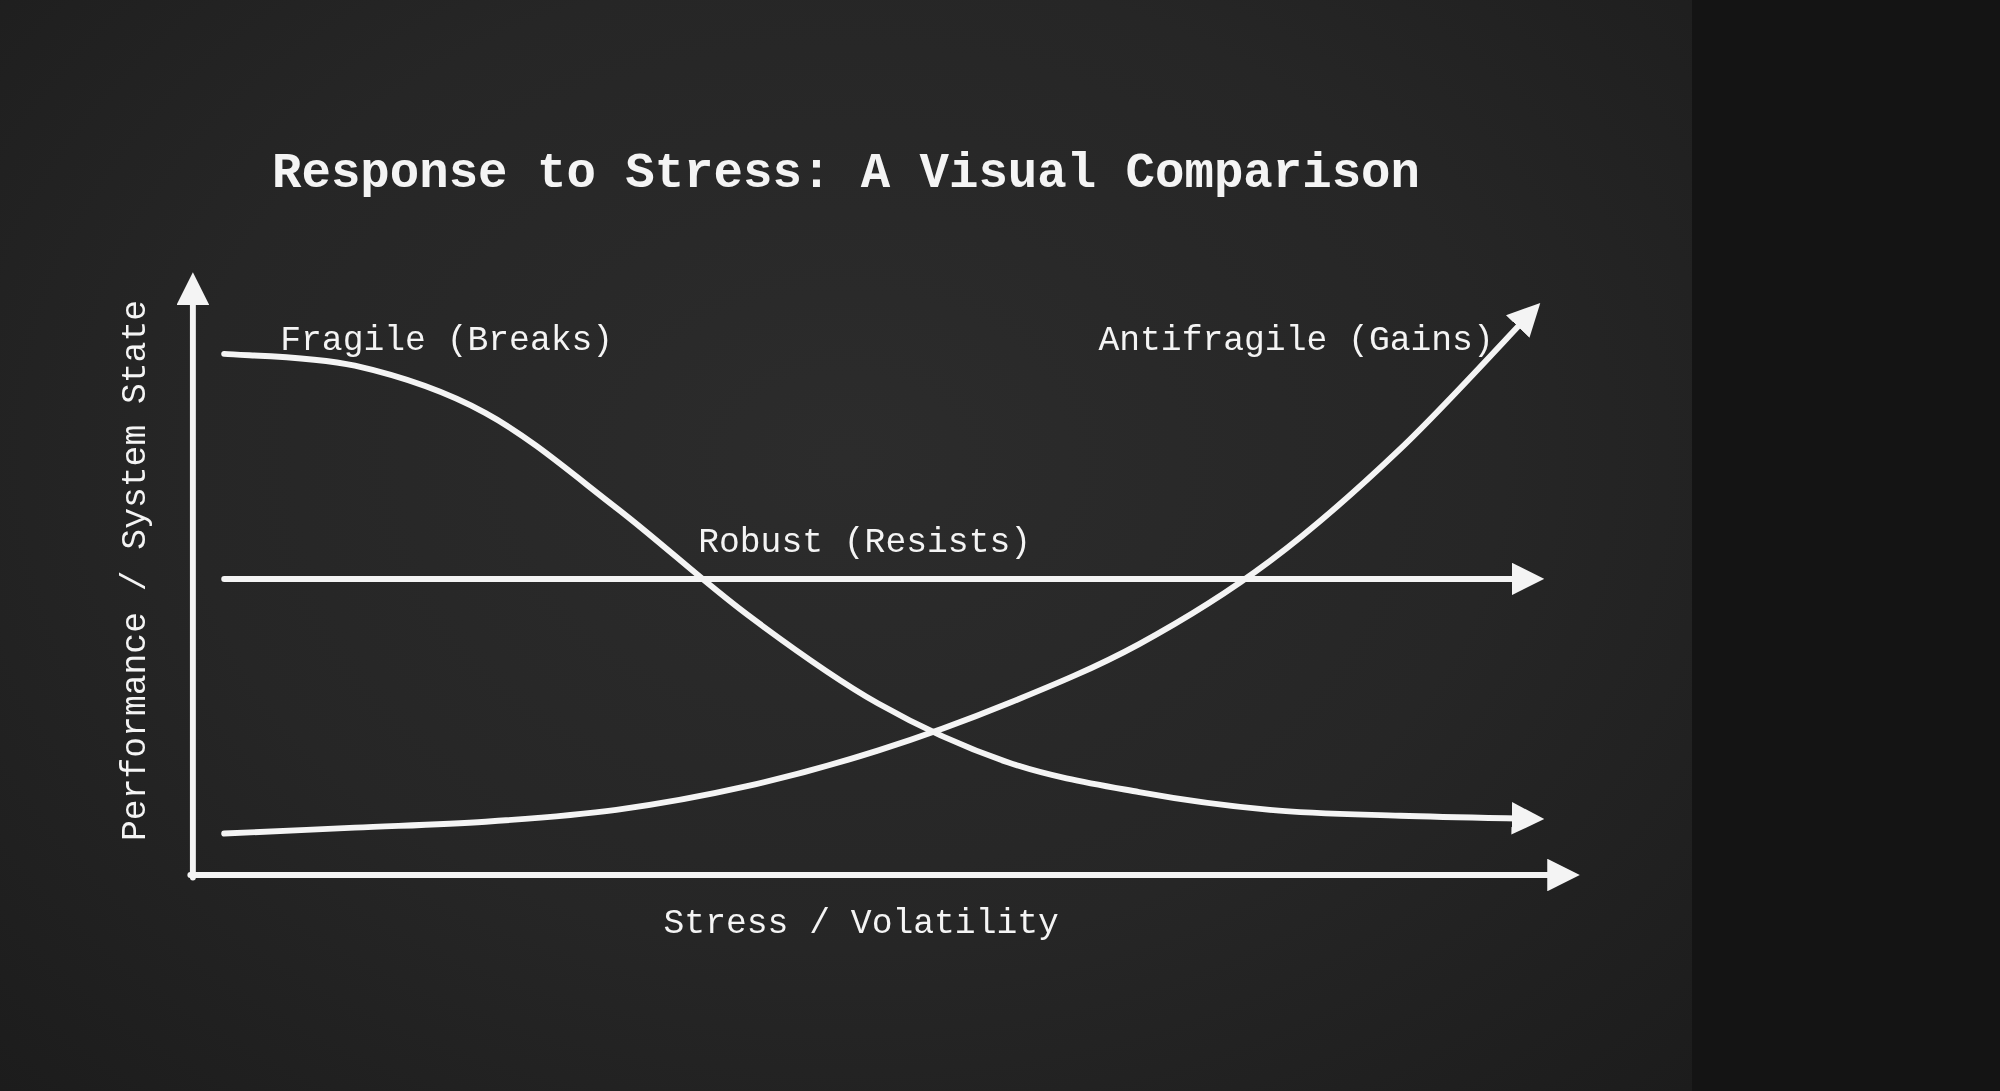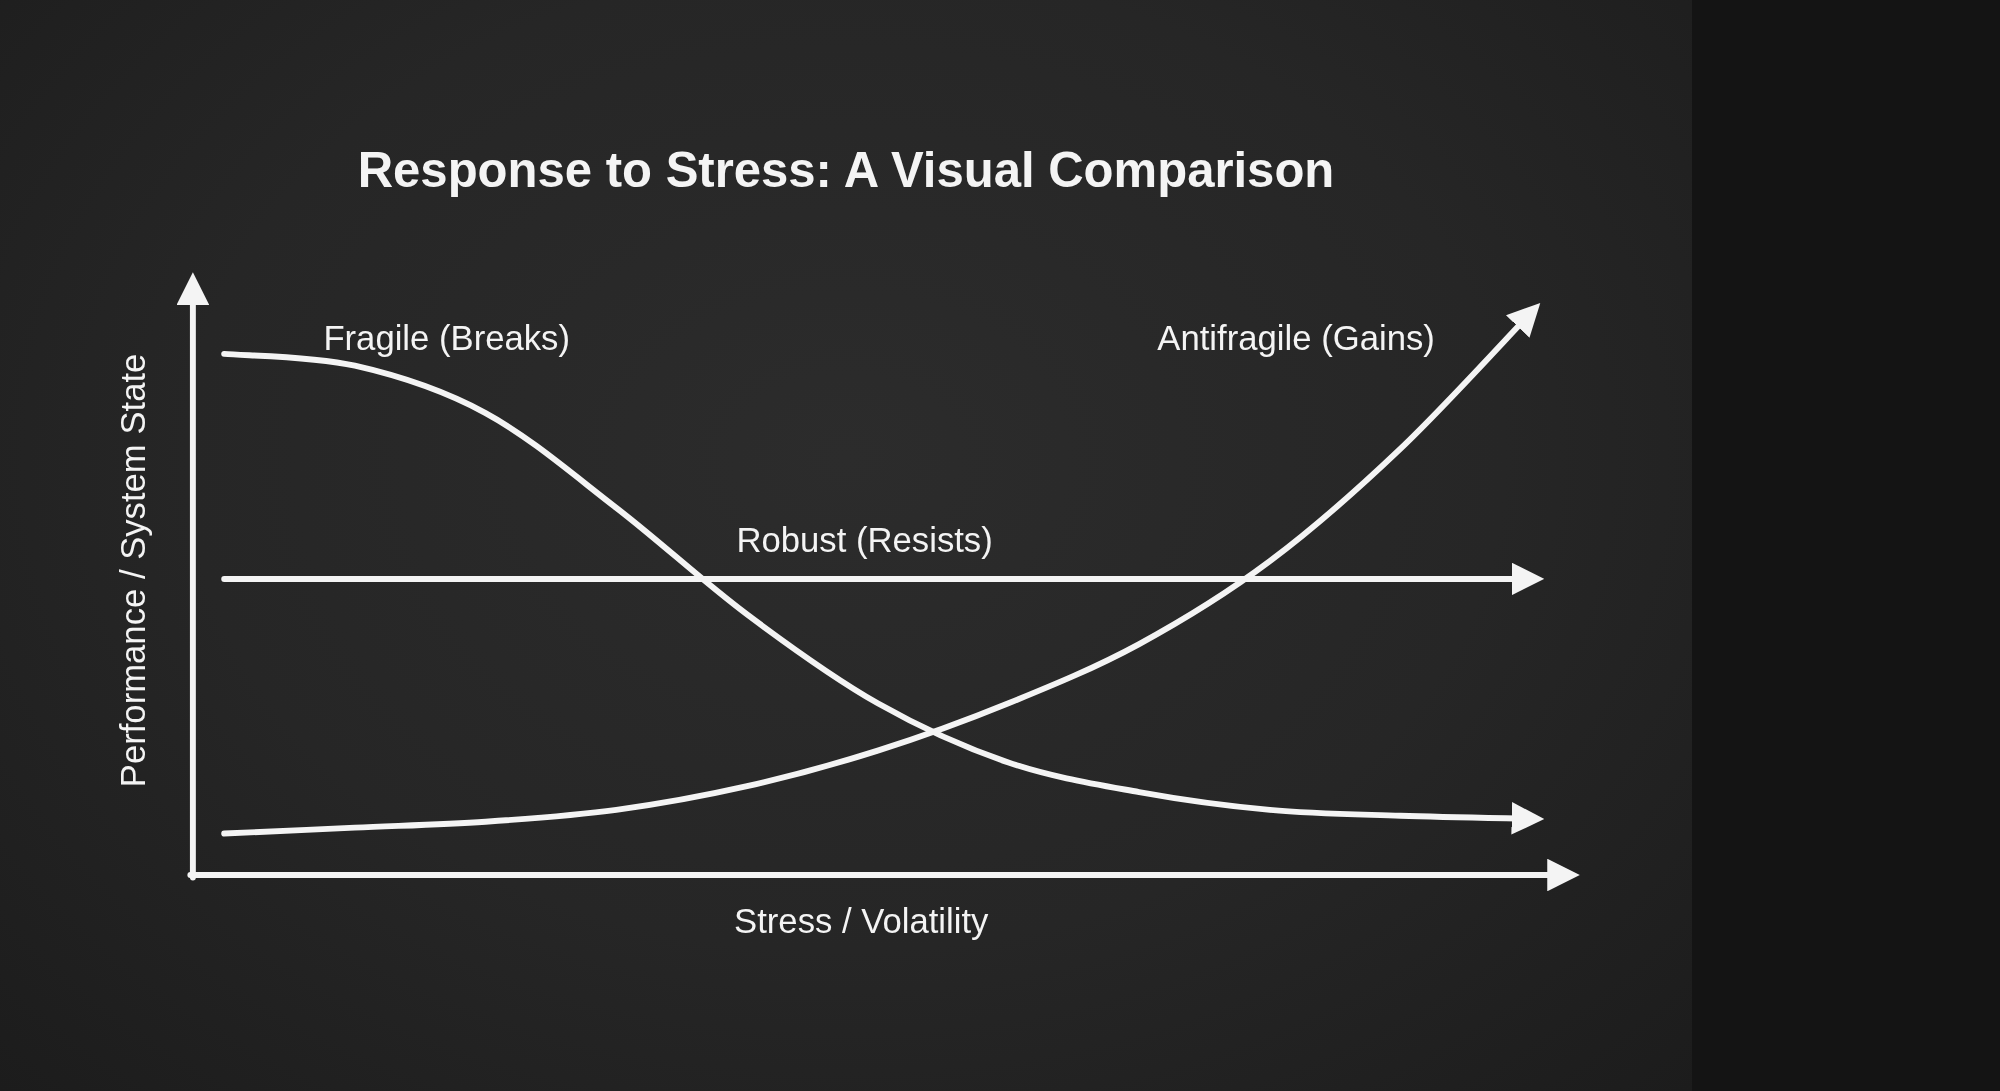--- a/index.html
+++ b/index.html
@@ -1,20 +1,20 @@
 <!DOCTYPE html>
 <html style="--bg: #262626; --line: #f4f4f4; --text: #f4f4f4;"><head>
 <meta charset="utf-8">
 <style>
   :root { --bg:#262626; --line:#f4f4f4; --text:#f4f4f4; }
   html,body { margin:0; padding:0; background:#141414; }
   .stage {
     width:1692px; height:1091px; position:relative; overflow:hidden;
     background: radial-gradient(ellipse at 50% 42%, #2c2c2c 0%, var(--bg) 55%, #1c1c1c 100%);
-    font-family:Liberation Sans, sans-serif;
+    font-family:Liberation Mono, monospace;
   }
   .stage svg { display:block; width:100%; height:100%; }
   .axis, .series { fill:none; stroke:var(--line); stroke-linecap:round; stroke-linejoin:round; }
   .axis   { stroke-width:7; }
   .series { stroke-width:7; }
   text { fill:var(--text); }
   .title       { font-size:58px; font-weight:700; text-anchor:middle; }
   .curve-label { font-size:41px; font-weight:500; text-anchor:middle; }
   .axis-label  { font-size:41px; font-weight:500; text-anchor:middle; }
   #arrow path  { fill:var(--line); }

